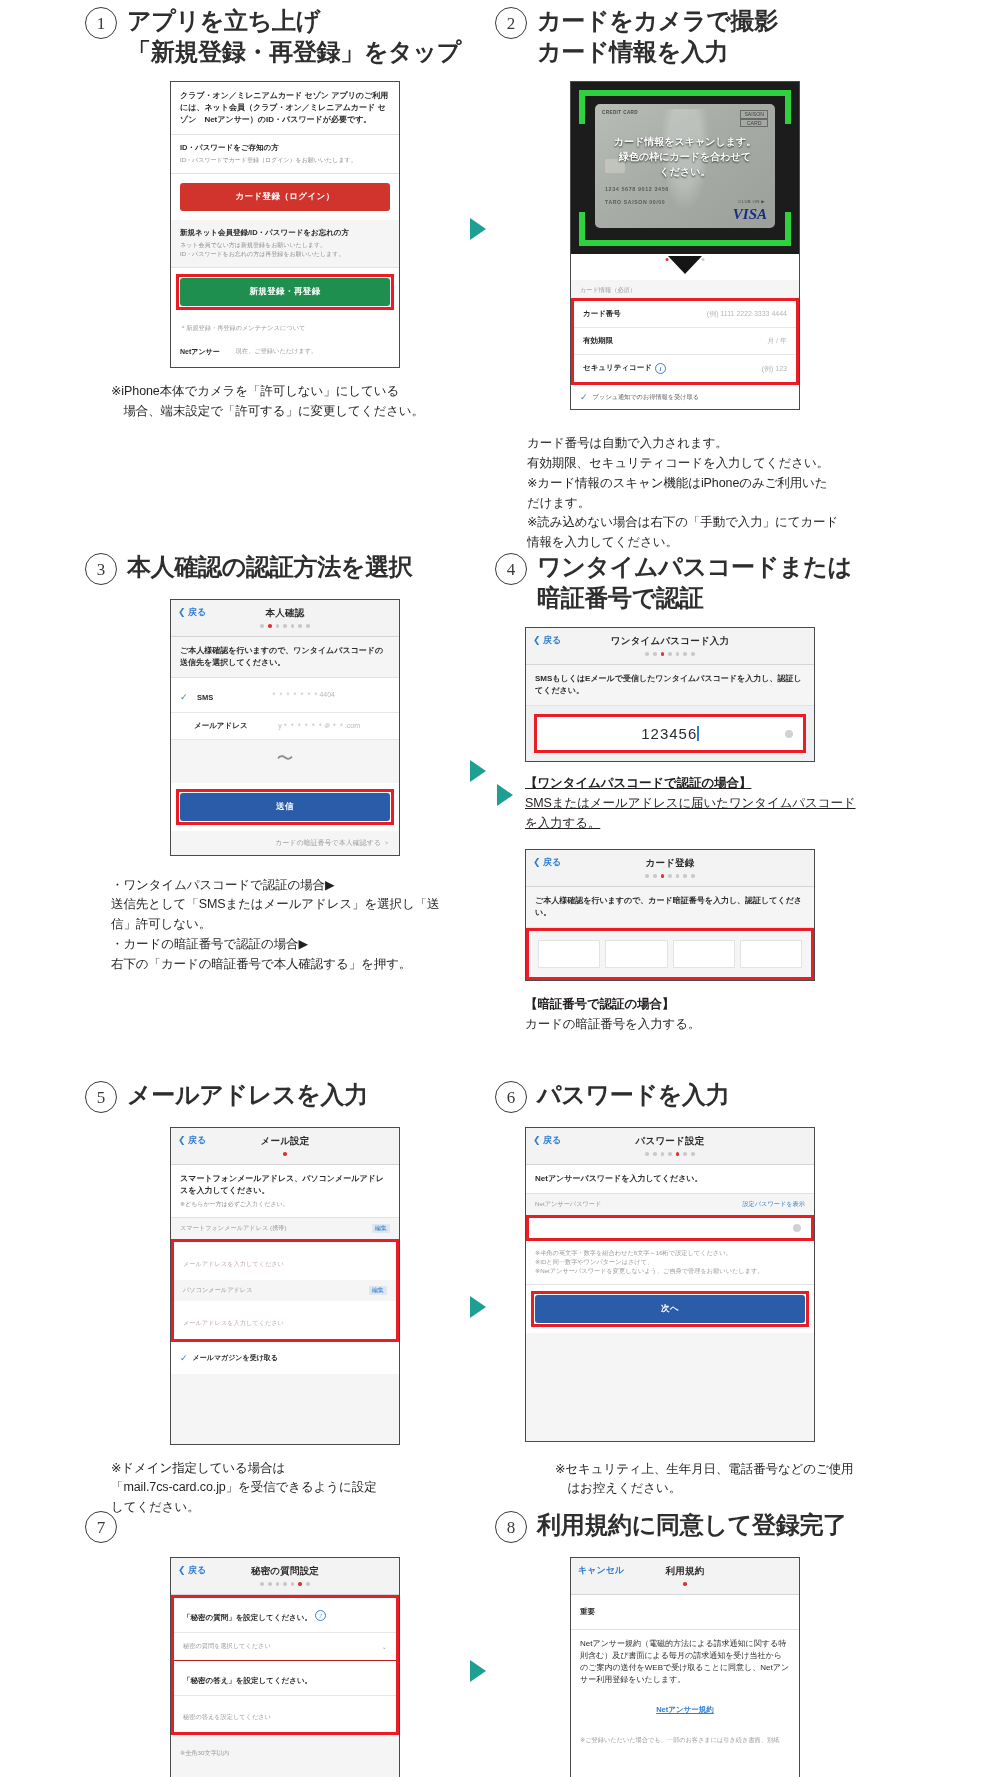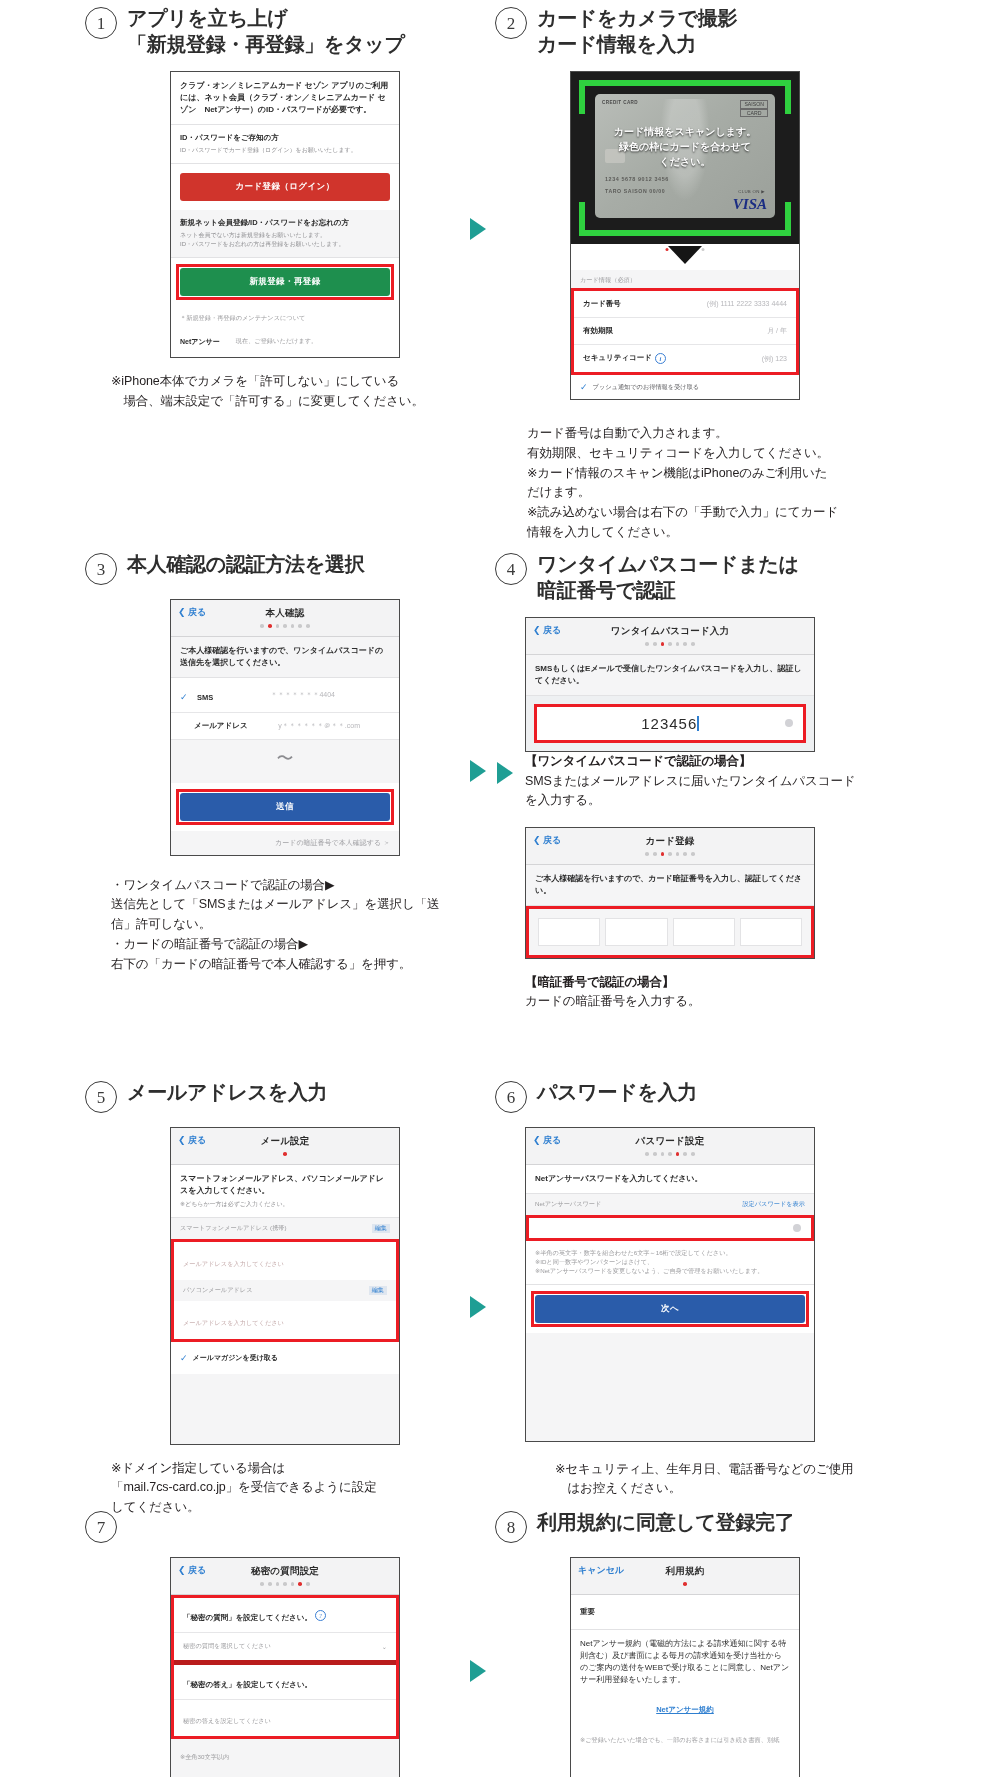--- a/index.html
+++ b/index.html
@@ -16,21 +16,21 @@
   .col-r{left:495px;width:440px;}
 
   
   .head{display:flex;align-items:flex-start;gap:10px;margin-bottom:14px;}
   .num{
     flex:0 0 auto;width:30px;height:30px;border:1.6px solid #3b3b3b;border-radius:50%;
     display:flex;align-items:center;justify-content:center;
     font-size:17px;font-weight:400;color:#3b3b3b;line-height:1;margin-top:1px;
     font-family:"Liberation Serif","DejaVu Serif",serif;
   }
-  .htxt{font-size:20px;font-weight:bold;line-height:1.28;letter-spacing:-0.3px;color:#2e2e2e;}
+  .htxt{font-size:24px;font-weight:bold;line-height:1.28;letter-spacing:-0.3px;color:#2e2e2e;}
   .htxt .l2{display:block;}
 
   
   .phone{
     position:relative;background:#ffffff;border:1.5px solid #4a4a4a;
     box-sizing:border-box;overflow:hidden;
   }
   .pbar{
     background:#f3f3f4;border-bottom:1px solid #d4d4d6;
     padding:7px 8px 8px;position:relative;text-align:center;
@@ -338,21 +338,21 @@
         <div class="body-txt">SMSもしくはEメールで受信したワンタイムパスコードを入力し、認証してください。</div>
       </div>
       <div style="padding:8px;background:#eef0f2;">
         <div class="redbox" style="background:#fff;padding:8px 10px;position:relative;">
           <div class="otpval"><span>123456</span><span class="caret"></span></div>
           <span class="clearx" style="position:absolute;right:10px;top:50%;transform:translateY(-50%);"></span>
         </div>
       </div>
     </div>
 
-    <div style="position:relative;margin-left:30px;">
+    <div style="position:relative;margin-left:30px;margin-top:12px;text-decoration:underline;">
       <div class="arrow" style="left:-28px;top:10px;"></div>
       <div class="cap">
         <b>【ワンタイムパスコードで認証の場合】</b>
         <span class="ind">SMSまたはメールアドレスに届いたワンタイムパスコード</span>
         <span class="ind">を入力する。</span>
       </div>
     </div>
 
     <div class="phone" style="margin-left:30px;width:290px;margin-top:16px;">
       <div class="pbar">
@@ -509,21 +509,21 @@
         </div>
       </div>
       <div class="redbox">
         <div style="padding:8px 9px;background:#fff;">
           <span class="lbl">「秘密の質問」を設定してください。</span><i class="infoi">?</i>
         </div>
         <div style="display:flex;justify-content:space-between;align-items:center;padding:9px;background:#fff;border-top:1px solid #e6e6e8;">
           <span class="lbl-sm">秘密の質問を選択してください</span>
           <span class="lbl-sm">⌄</span>
         </div>
-        <div style="padding:8px 9px;background:#fff;border-top:5px solid #b91c1c;">
+        <div style="padding:8px 9px;background:#fff;border-top:1px solid #b91c1c;">
           <span class="lbl">「秘密の答え」を設定してください。</span>
         </div>
         <div style="padding:9px;background:#fff;border-top:1px solid #e6e6e8;">
           <span class="lbl-sm">秘密の答えを設定してください</span>
         </div>
       </div>
       <div style="padding:6px 9px;background:#f5f5f6;">
         <span class="lbl-sm">※全角30文字以内</span>
       </div>
       <div style="height:44px;background:#f5f5f6;"></div>

